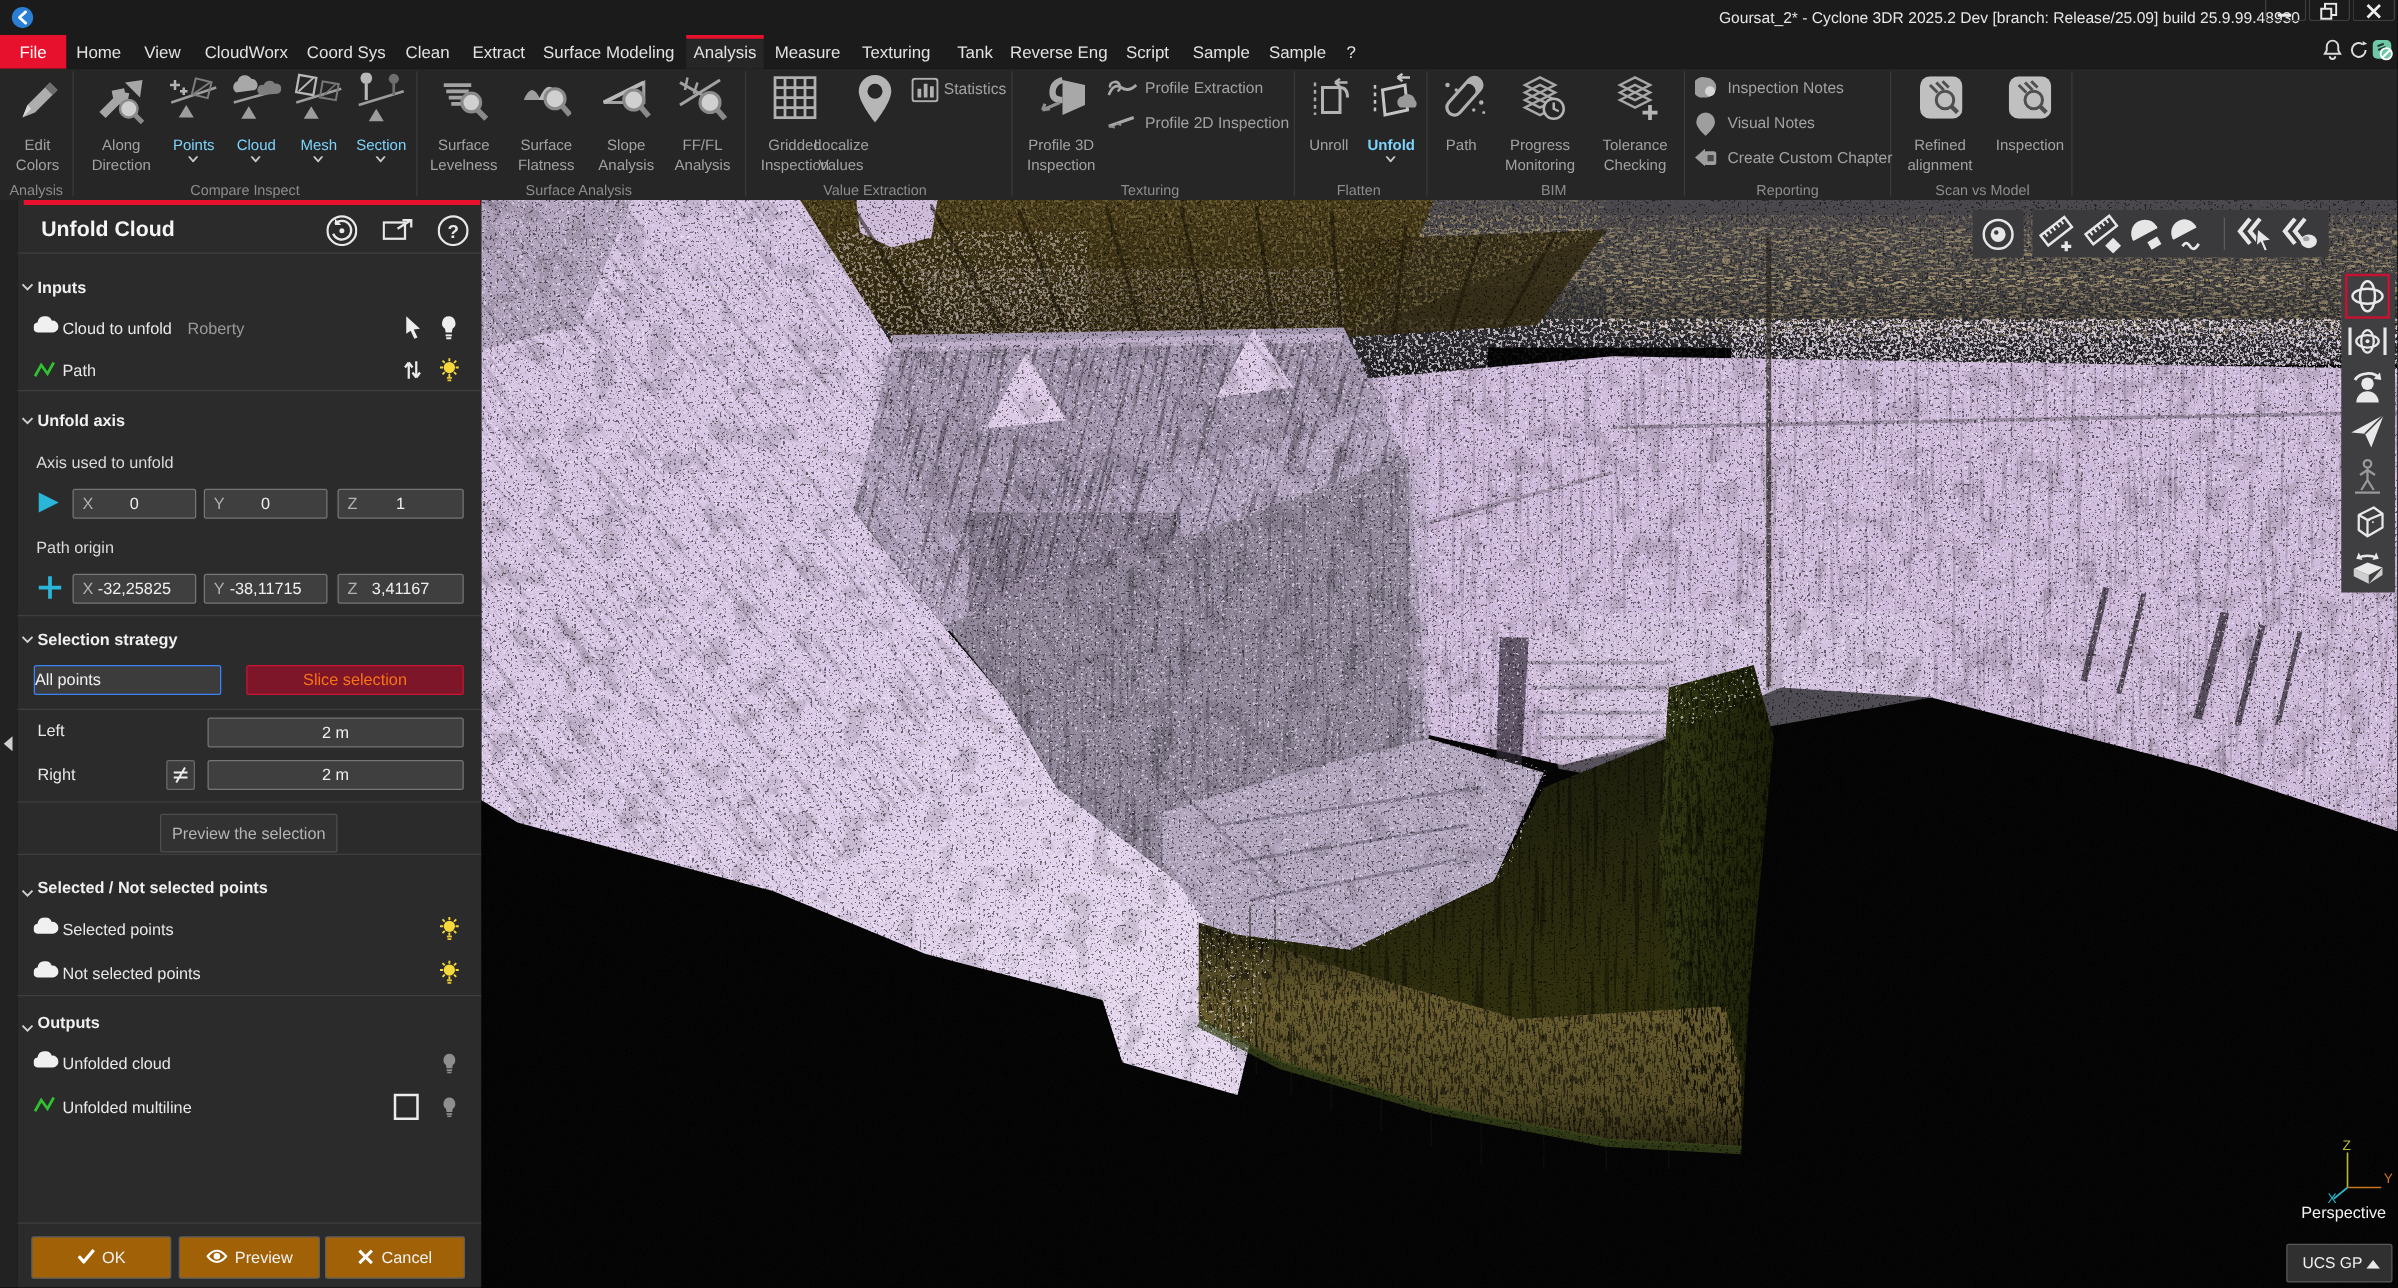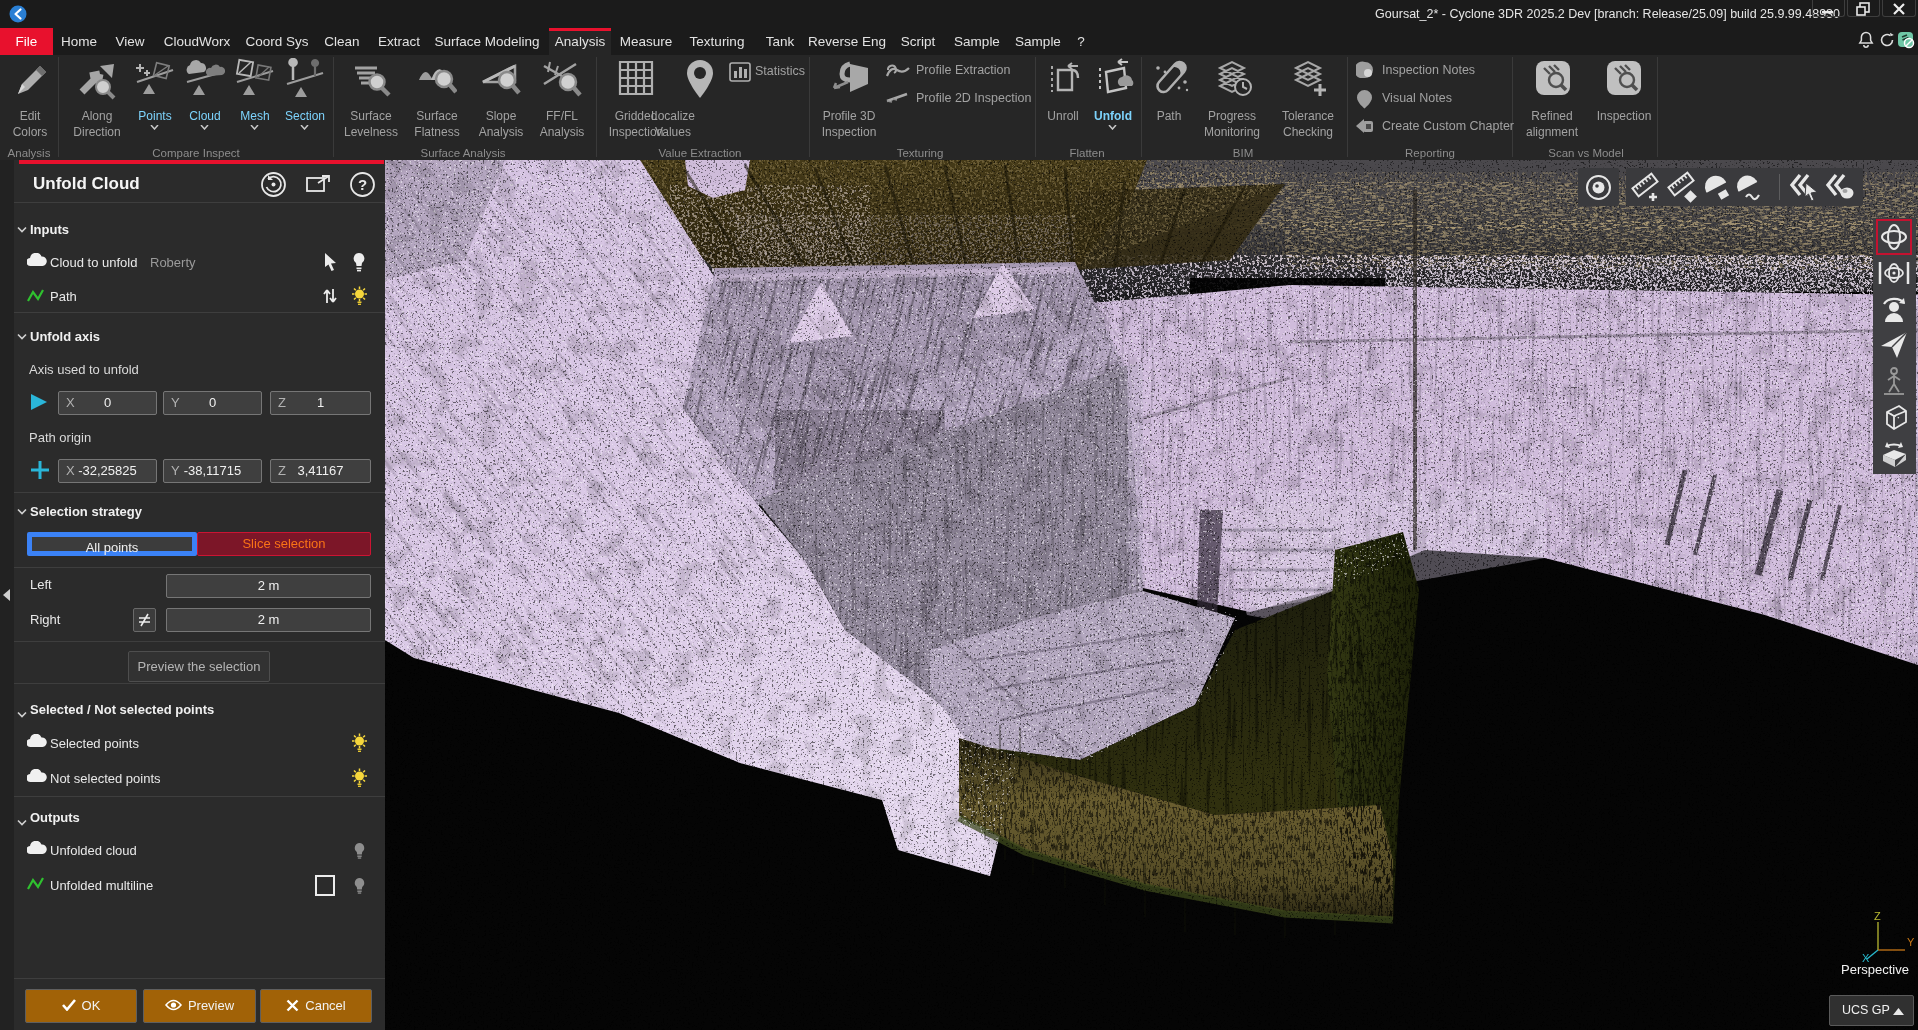--- a/index.html
+++ b/index.html
@@ -574,21 +574,21 @@
     <path d="M10 1 V19 M1 10 H19" stroke="#2ab6d9" stroke-width="3"></path>
   </svg>
 <div class="fld" style="left:58px;top:459px;width:99px">-32,25825<span class="abs" style="left:7px;color:#b2b2b2">X</span></div>
 <div class="fld" style="left:163px;top:459px;width:99px">-38,11715<span class="abs" style="left:7px;color:#b2b2b2">Y</span></div>
 <div class="fld" style="left:270px;top:459px;width:101px">3,41167<span class="abs" style="left:7px;color:#b2b2b2">Z</span></div>
 <div class="div" style="top:492px"></div>
 <svg class="abs" style="left:17px;top:508px" width="10" height="7" viewBox="0 0 10 7">
     <path d="M1 1.5 L5 5.5 L9 1.5" stroke="#d0d0d0" stroke-width="1.6" fill="none"></path>
   </svg>
 <div class="abs sh" style="left:30px;top:504px">Selection strategy</div>
-<div class="abs" style="left:27px;top:532px;width:170px;height:24px;background:#3c3c3c;border:5px solid #3b82f6;border-radius:2px;color:#f0f0f0;font-size:13px;text-align:center;line-height:22px">All points</div>
+<div class="abs" style="left:27px;top:532px;width:150px;height:24px;background:#3c3c3c;border:1px solid #3b82f6;border-radius:2px;color:#f0f0f0;font-size:13px;line-height:22px">All points</div>
 <div class="abs" style="left:197px;top:532px;width:174px;height:24px;background:#7c1628;border:1px solid #cc1433;border-radius:2px;color:#f97316;font-size:13px;text-align:center;line-height:22px">Slice selection</div>
 <div class="div" style="top:567px"></div>
 <div class="abs lbl" style="left:30px;top:577px">Left</div>
 <div class="fld" style="left:166px;top:574px;width:205px">2 m</div>
 <div class="abs lbl" style="left:30px;top:612px">Right</div>
 <div class="abs" style="left:133px;top:608px;width:23px;height:24px;background:#3c3c3c;border:1px solid #6a6a6a;border-radius:2px"></div>
 <svg class="abs" style="left:137px;top:612px" width="15" height="16" viewBox="0 0 15 16">
     <path d="M2 6 h11 M2 10 h11 M11 2 L4 14" stroke="#ececec" stroke-width="1.6"></path>
   </svg>
 <div class="fld" style="left:166px;top:608px;width:205px">2 m</div>

